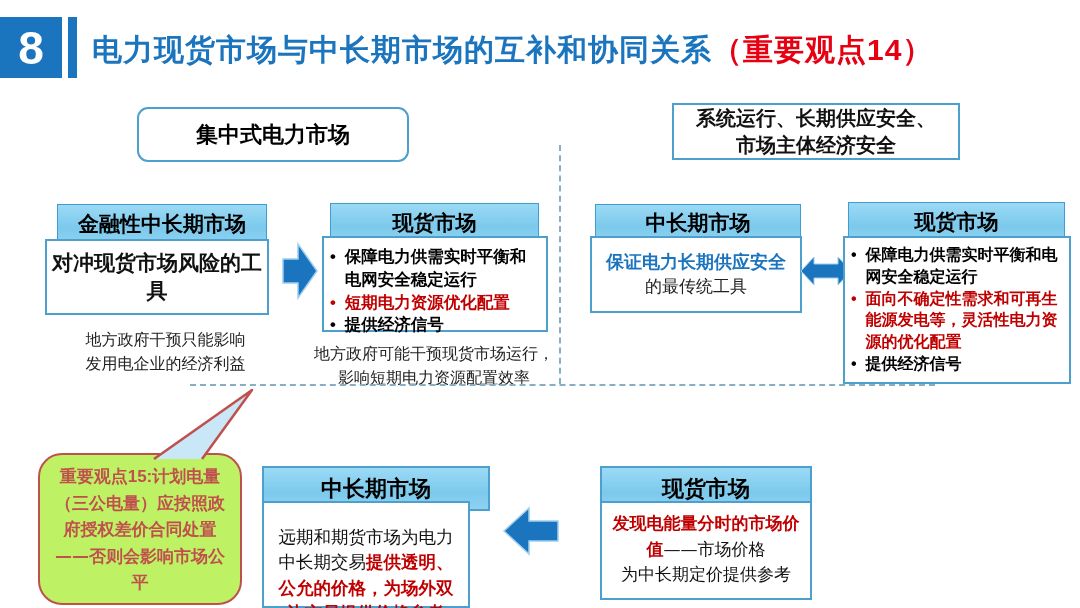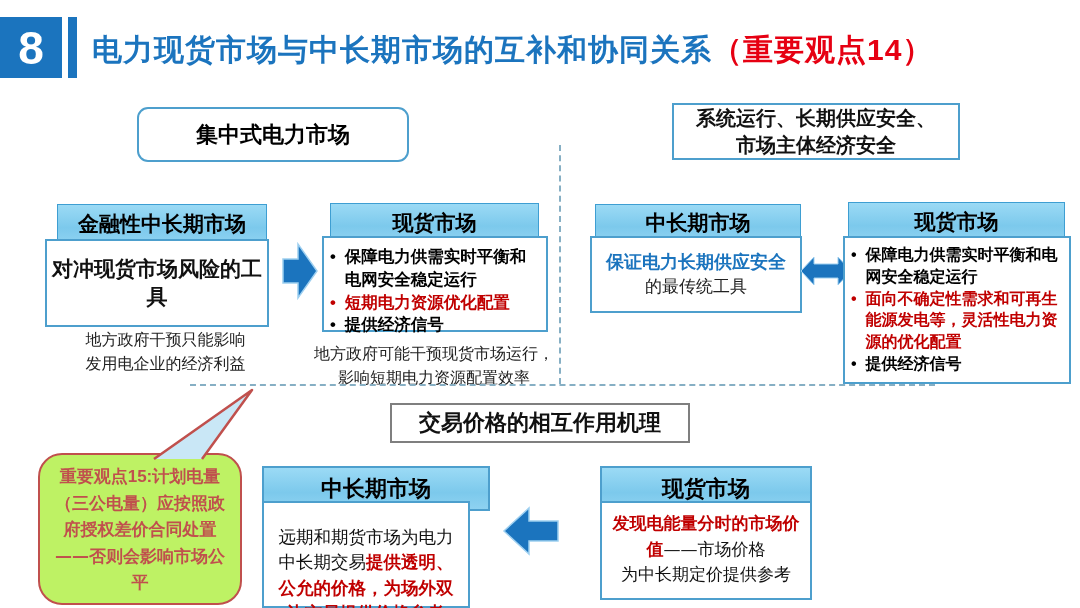--- a/index.html
+++ b/index.html
@@ -20,21 +20,21 @@
   .graybox{background:#fff;border:2px solid #7f7f7f;box-sizing:border-box;}
   .cyan{background:linear-gradient(180deg,#9bdaf5 0%,#7cc9ec 60%,#8ed2f1 100%);
         border:1px solid #3E9ED2;box-sizing:border-box;font-weight:bold;color:#000;margin-top:8px;}
   .head22{font-size:22px;font-weight:bold;color:#000;border-radius:11px;}
   .note{font-family:"DejaVu Serif","Liberation Serif",serif;color:#222;font-size:16px;
         line-height:1.5;text-align:center;white-space:pre-line;}
 
   
   .central-box{left:137px;top:107px;width:272px;height:55px;}
   .l-mlt-head{left:57px;top:196px;width:210px;height:40px;font-size:21px;}
-  .l-mlt-body{left:45px;top:239px;width:224px;height:88px;font-size:21px;font-weight:bold;}
+  .l-mlt-body{left:45px;top:239px;width:224px;height:76px;font-size:21px;font-weight:bold;}
   .l-note{left:48px;top:328px;width:235px;}
   .l-spot-head{left:330px;top:195px;width:209px;height:39px;font-size:21px;}
   .l-spot-body{left:322px;top:236px;width:226px;height:96px;padding:7px 6px 0 6px;}
   .l-spot-note{left:298px;top:342px;width:272px;}
 
   
   .b-row{display:flex;gap:9px;font-weight:bold;font-size:16.5px;line-height:1.38;color:#000;}
   .b-row .dot{flex:0 0 auto;}
   .b-row.red{color:#C00000;}
 
@@ -145,21 +145,20 @@
     <div class="b-row red">
       <span class="dot">•</span>
       <span>面向不确定性需求和可再生能源发电等，灵活性电力资源的优化配置</span>
     </div>
     <div class="b-row">
       <span class="dot">•</span>
       <span>提供经济信号</span>
     </div>
   </div>
 
-  <div class="abs flexc graybox price-box">交易价格的相互作用机理</div>
 
   <div class="abs flexc cyan b-mlt-head">中长期市场</div>
   <div class="abs wbox b-mlt-body">
     <span>远期和期货市场为电力中长期交易</span><span class="redb">提供透明、公允的价格，为场外双边交易提供价格参考</span>
   </div>
 
   <div class="abs" style="left:502px;top:504px;">
     <svg width="58" height="54" viewBox="0 0 58 54">
       <path d="M56 17 H27 V4 L2 27 L27 50 V37 H56 Z" fill="#1B74BE" stroke="#9DCFF0" stroke-width="1.5"></path>
     </svg>

